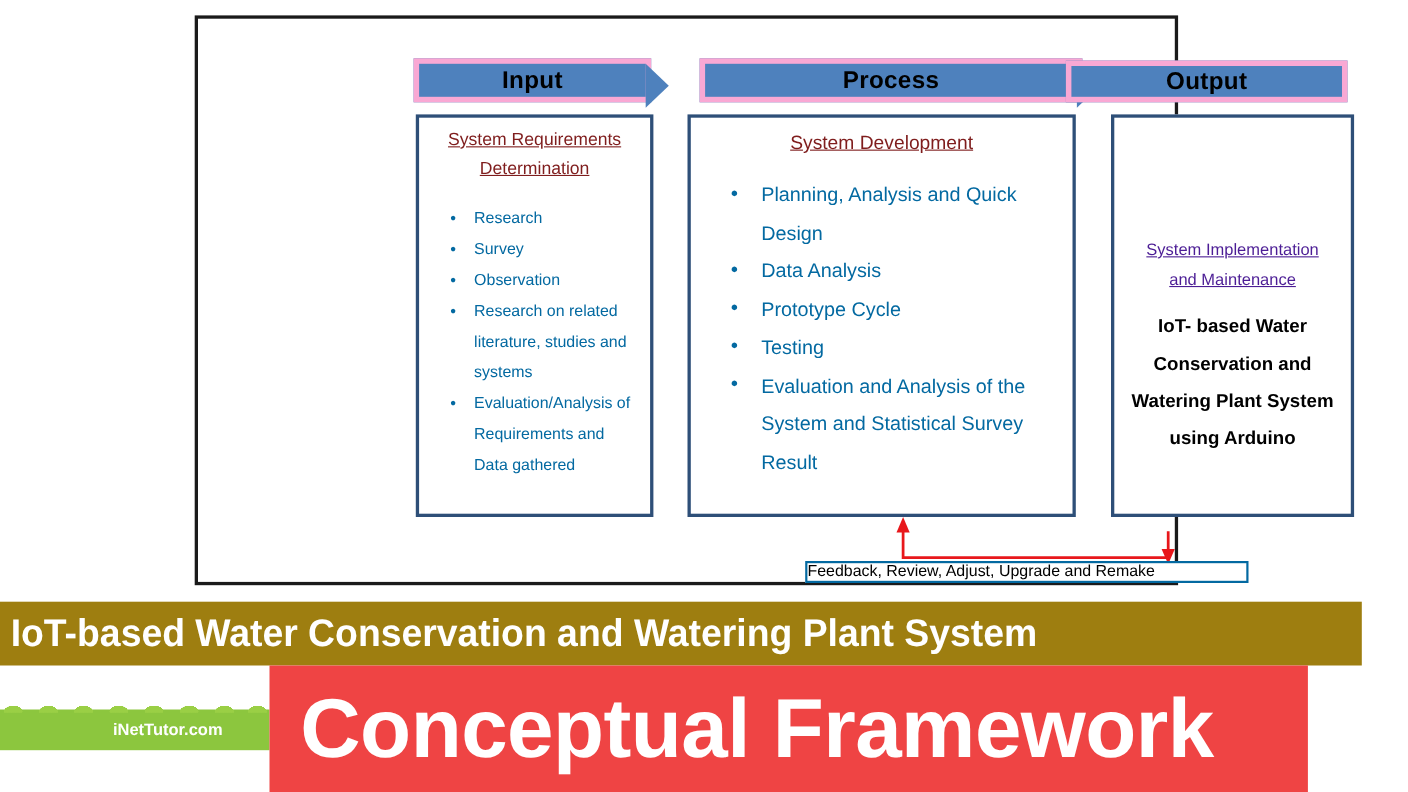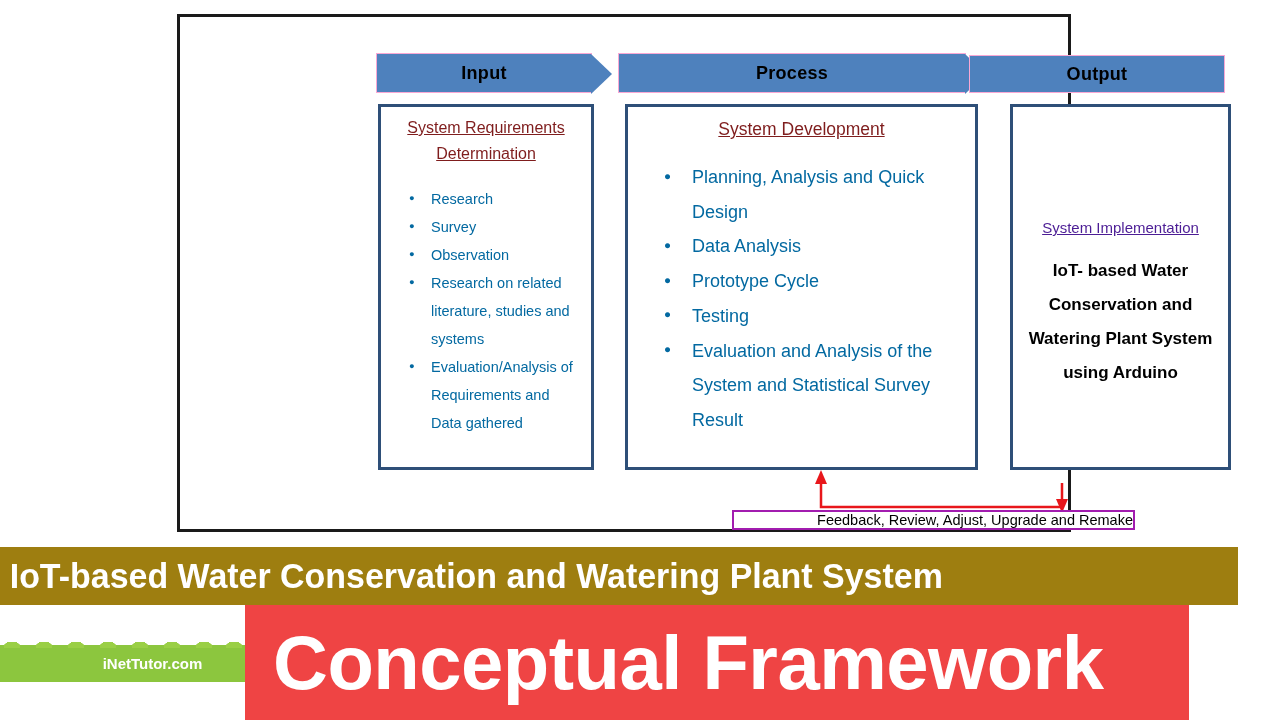--- a/index.html
+++ b/index.html
@@ -24,25 +24,25 @@
     height: 518px;
     border: 3px solid #1a1a1a;
     background: #ffffff;
     box-sizing: border-box;
   }
 
   
   .stage-header {
     position: absolute;
     background: #4E81BD;
-    border: 1px solid #f9a8d4;
+    border: 5px solid #f9a8d4;
     box-sizing: border-box;
     color: #000000;
     font-weight: bold;
-    font-size: 18px;
+    font-size: 22px;
     letter-spacing: 0.3px;
     display: flex;
     align-items: center;
     justify-content: center;
     text-align: center;
   }
   .chev-tip {
     position: absolute;
     top: 0;
     right: -21px;
@@ -58,21 +58,21 @@
     top: -20px;
     left: -21px;
     width: 0;
     height: 0;
     border-top: 20px solid transparent;
     border-bottom: 20px solid transparent;
     border-left: 21px solid transparent;
   }
 
   #header-input  { left: 196px; top: 36px; width: 216px; height: 40px; }
-  #header-process{ left: 438px; top: 36px; width: 348px; height: 40px; }
+  #header-process{ left: 456px; top: 36px; width: 348px; height: 40px; }
   #header-output { left: 789px; top: 38px; width: 256px; height: 38px; }
 
   
   .stage-box {
     position: absolute;
     background: #ffffff;
     border: 3px solid #2E4F78;
     box-sizing: border-box;
     padding: 8px 10px 6px 10px;
   }
@@ -150,26 +150,26 @@
     margin-top: 12px;
   }
 
   
   #feedback-box {
     position: absolute;
     left: 552px;
     top: 493px;
     width: 403px;
     height: 20px;
-    border: 2px solid #a21caf;
+    border: 2px solid #0369a1;
     box-sizing: border-box;
     background: #ffffff;
     display: flex;
     align-items: center;
-    justify-content: flex-end;
+    justify-content: flex-start;
     font-size: 14.5px;
     color: #000000;
   }
   #feedback-arrows {
     position: absolute;
     left: 620px;
     top: 452px;
     width: 290px;
     height: 45px;
   }
@@ -292,20 +292,21 @@
       <li>Prototype Cycle</li>
       <li>Testing</li>
       <li>Evaluation and Analysis of the System and Statistical Survey Result</li>
     </ul>
   </div>
 
   <div class="stage-box" id="box-output">
     <div id="output-inner">
       <div id="output-subtitle">
         <div>System Implementation</div>
+        <div>and Maintenance</div>
       </div>
       <div id="output-result">IoT- based Water Conservation and Watering Plant System using Arduino</div>
     </div>
   </div>
 
   <svg id="feedback-arrows" viewBox="0 0 290 45" width="290" height="45">
     <path d="M 21 12 L 21 38 L 262 38 L 262 14" stroke="#E8171B" stroke-width="2.5" fill="none"></path>
     <polygon points="21,1 15,15 27,15" fill="#E8171B"></polygon>
     <polygon points="262,44 256,30 268,30" fill="#E8171B"></polygon>
   </svg>

